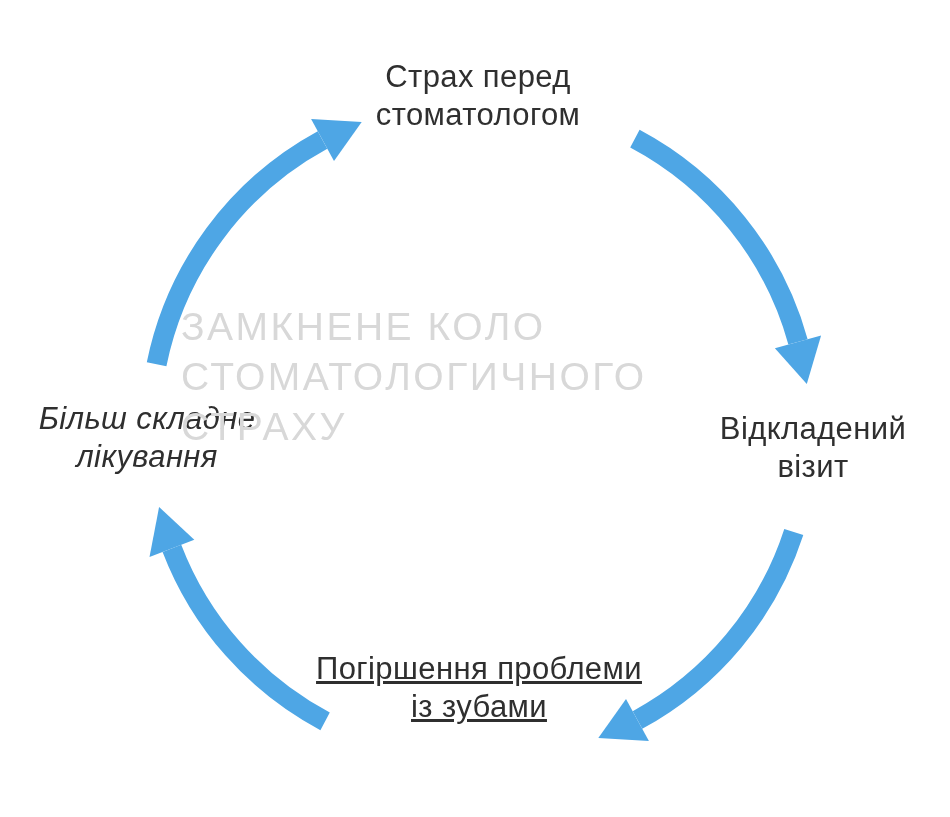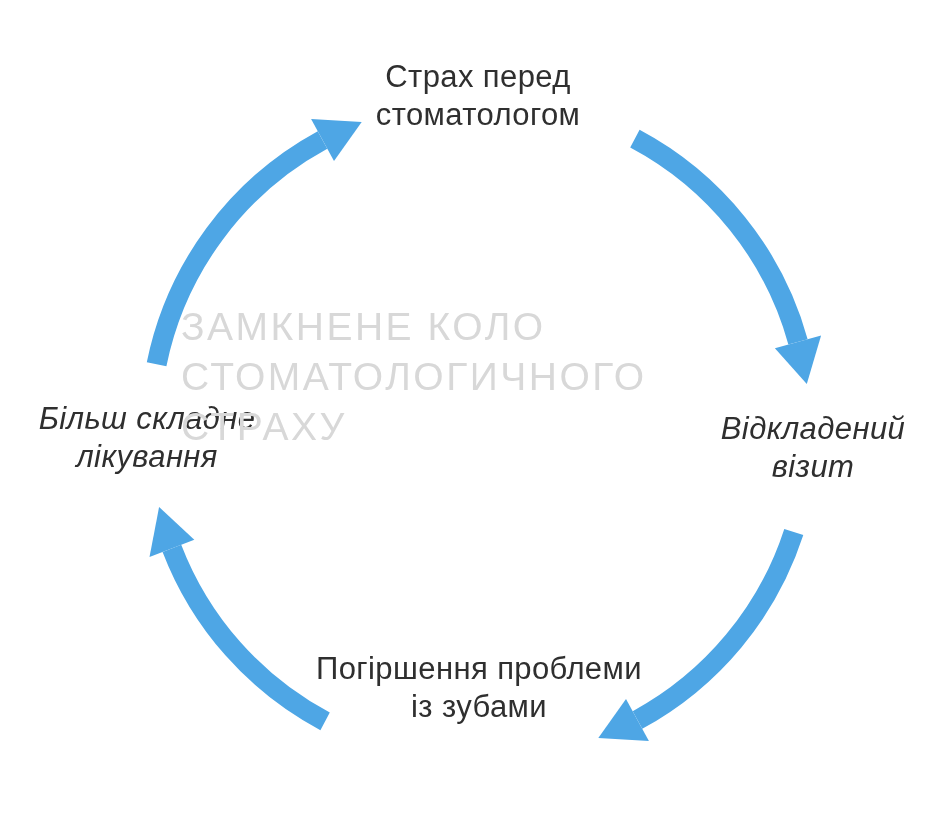--- a/index.html
+++ b/index.html
@@ -29,22 +29,22 @@
   .node {
     position: absolute;
     font-size: 31px;
     line-height: 38px;
     letter-spacing: 0.4px;
     color: #2f2f2f;
     text-align: center;
     white-space: pre-line;
   }
   .node-top    { left: 278px; top: 58px;  width: 400px; }
-  .node-right  { left: 683px; top: 410px; width: 260px; font-style: italic; }
-  .node-bottom { left: 279px; top: 650px; width: 400px; }
+  .node-right  { left: 683px; top: 410px; width: 260px; }
+  .node-bottom { left: 279px; top: 650px; width: 400px; text-decoration: underline; }
   .node-left   { left: 22px;  top: 400px; width: 250px; font-style: italic; }
   .center-title {
     position: absolute;
     left: 181px;
     top: 274px;
     width: 590px;
     font-size: 39px;
     line-height: 50px;
     letter-spacing: 2.5px;
     color: #d8d8d8;

